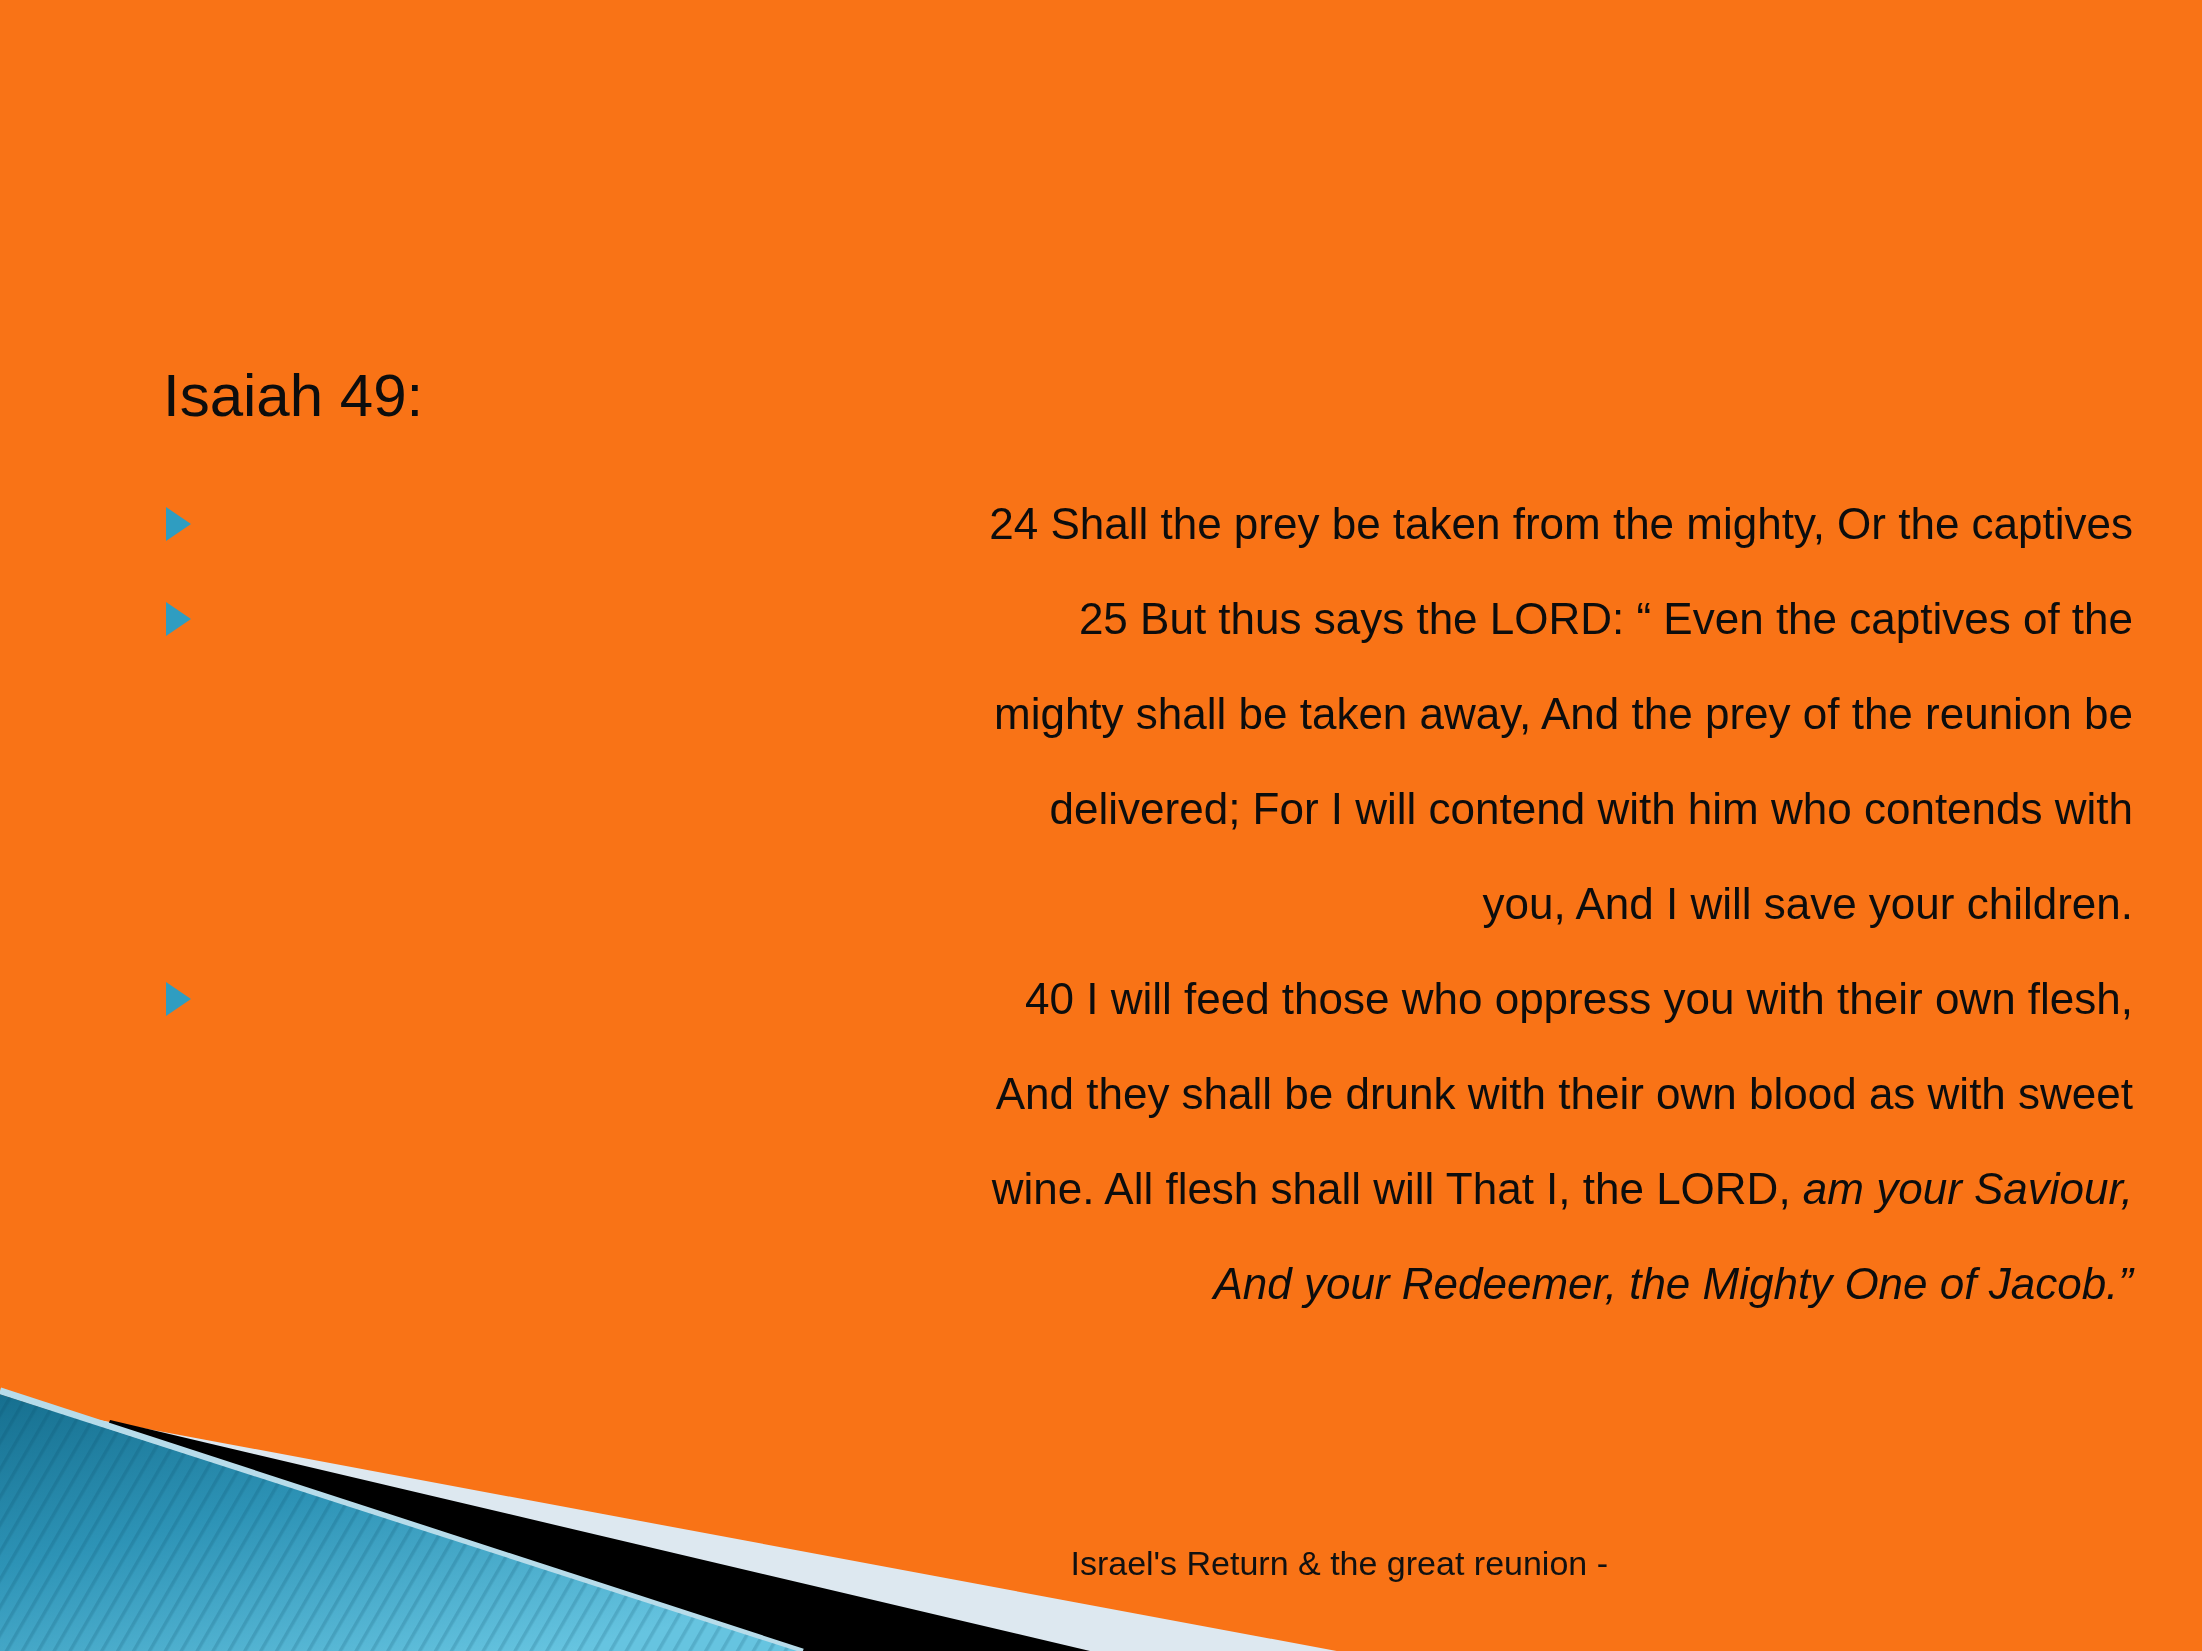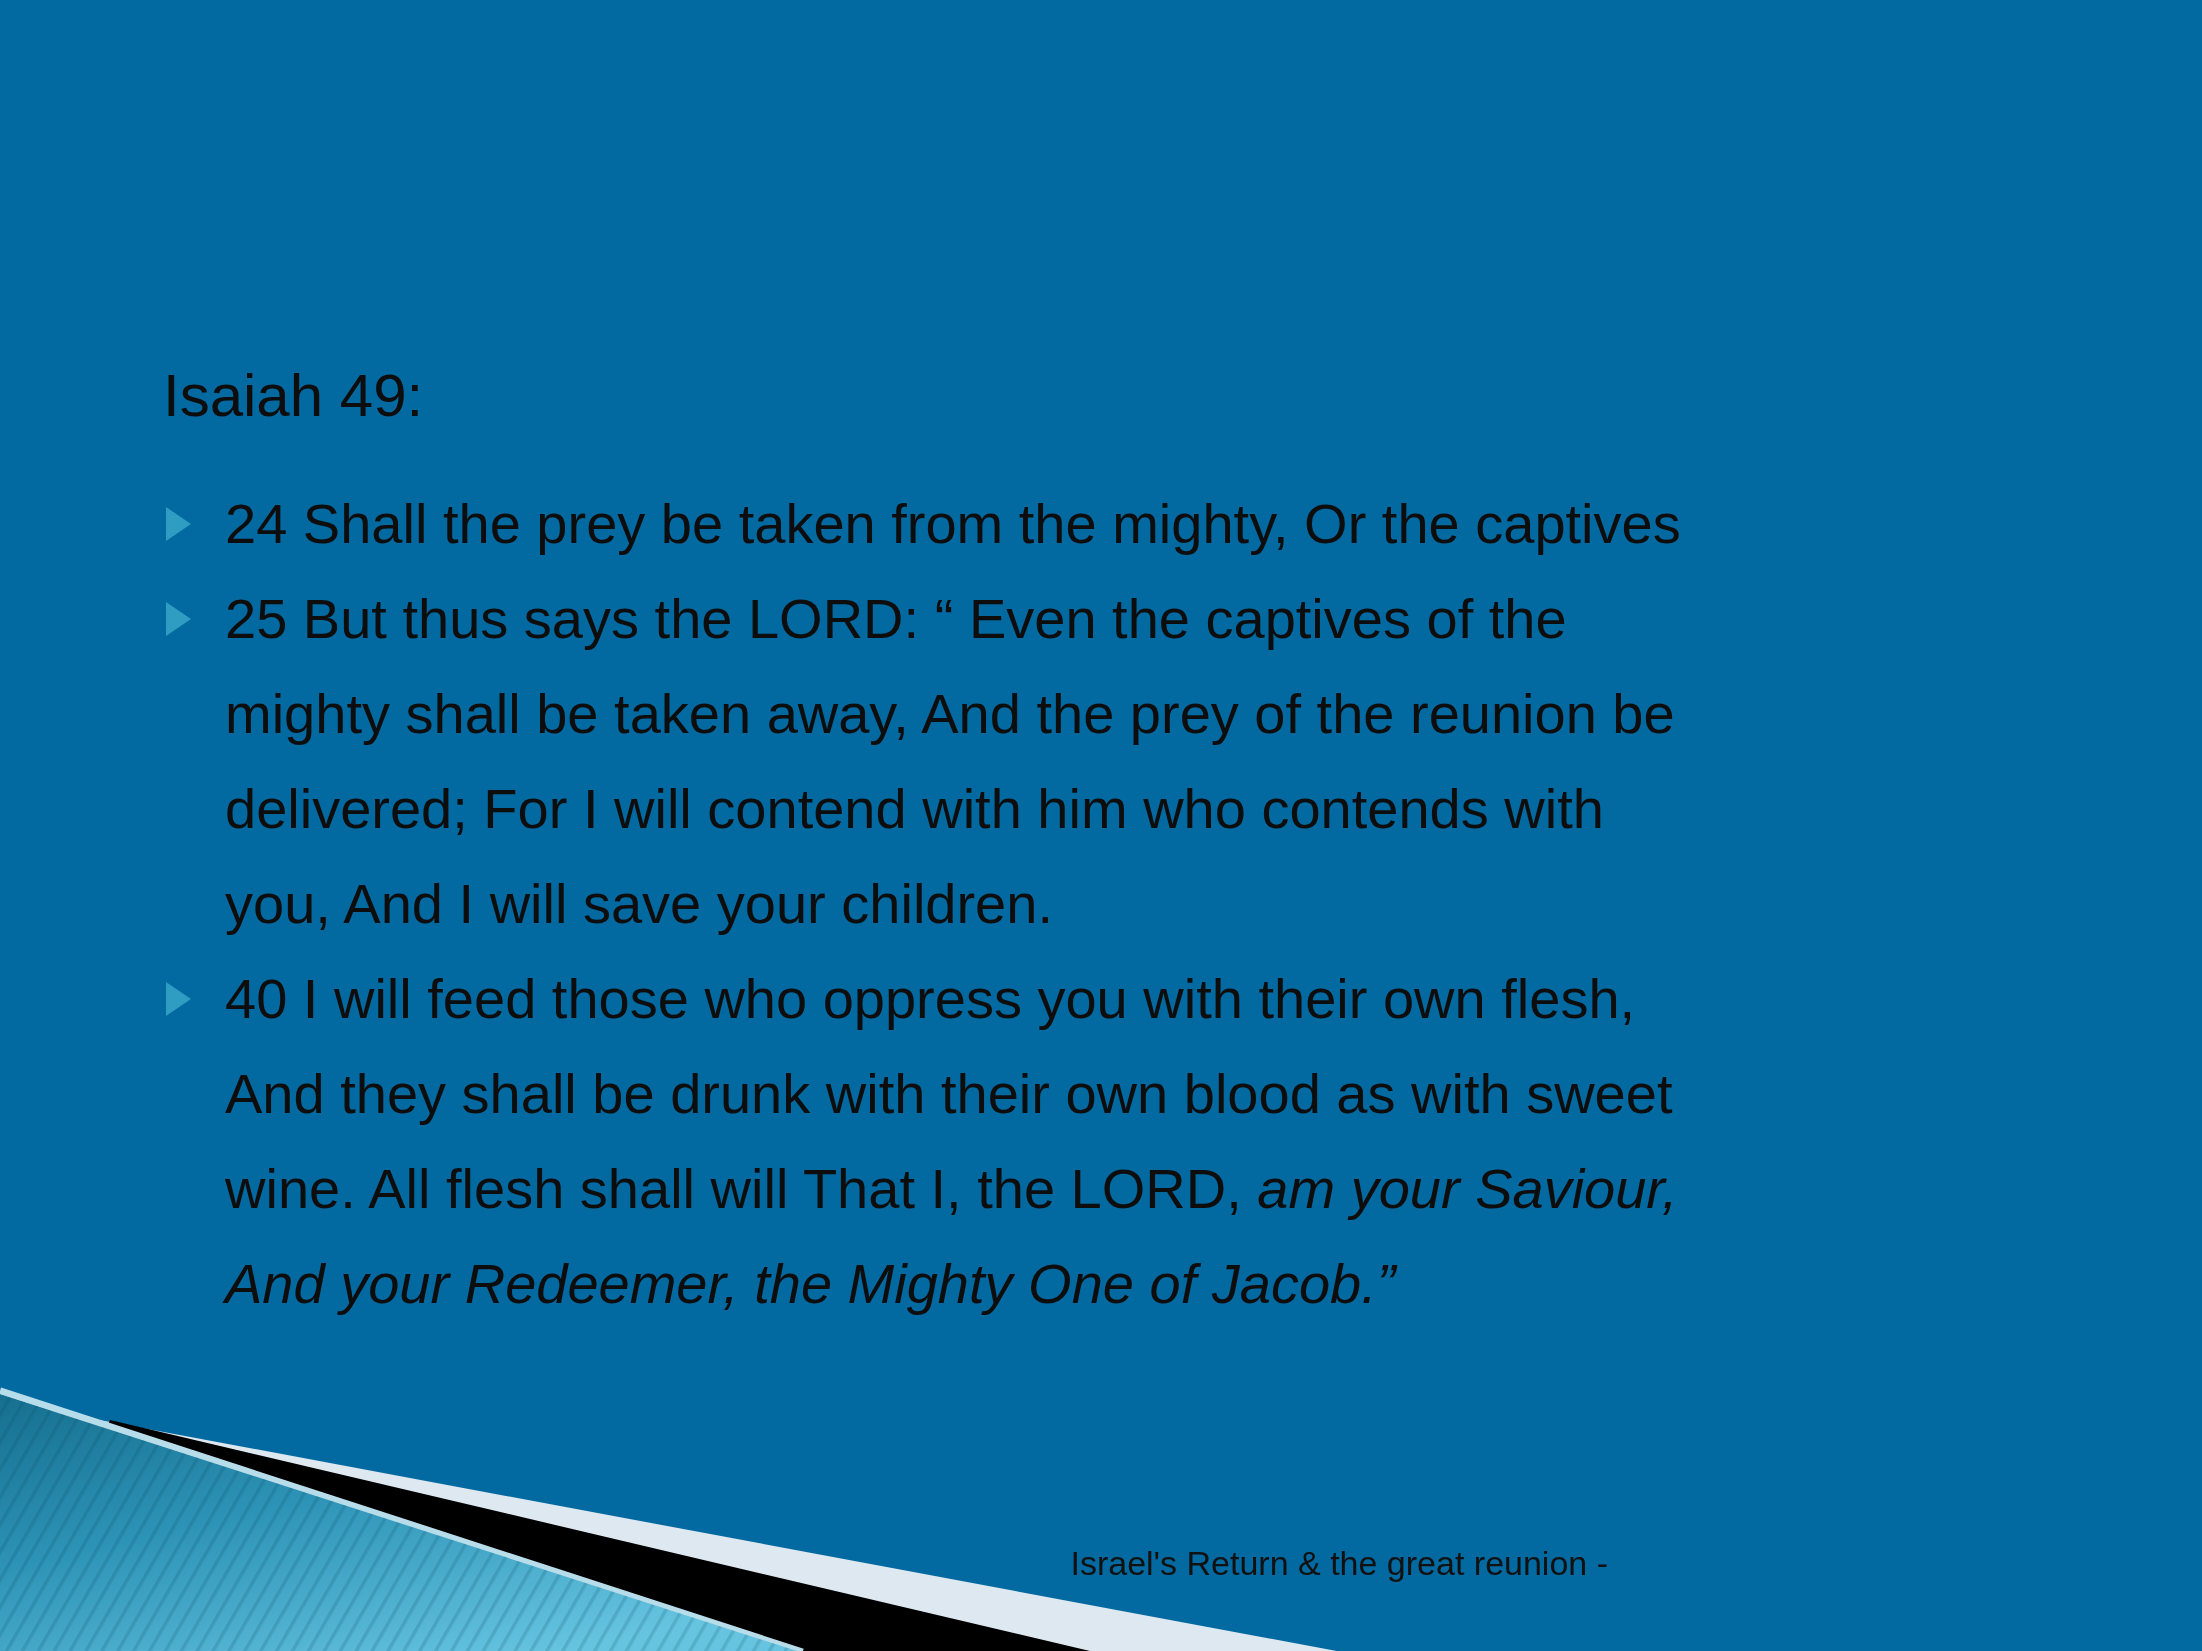--- a/index.html
+++ b/index.html
@@ -9,21 +9,21 @@
     width: 2203px;
     height: 1652px;
     background: #ffffff;
     overflow: hidden;
     font-family: "Liberation Sans", sans-serif;
     color: #0d0d0d;
   }
   .slide {
     position: absolute;
     inset: 0;
-    background: #0369a1;
+    background: #f97316;
     text-decoration: underline;
   }
   .content {
     position: absolute;
     left: 163px;
     top: 348px;
     width: 1970px;
   }
   .title-line {
     height: 95px;
@@ -44,22 +44,23 @@
     top: 31px;
     width: 0;
     height: 0;
     border-left: 25px solid #2f9dc1;
     border-top: 17px solid transparent;
     border-bottom: 17px solid transparent;
   }
   .line {
     height: 95px;
     line-height: 95px;
-    font-size: 56px;
+    font-size: 44px;
     white-space: nowrap;
+    text-align: right;
   }
   .seg-italic { font-style: italic; }
   .footer {
     position: absolute;
     top: 1544px;
     right: 595px;
     text-align: center;
     font-size: 34px;
     line-height: 39px;
     color: #111111;

